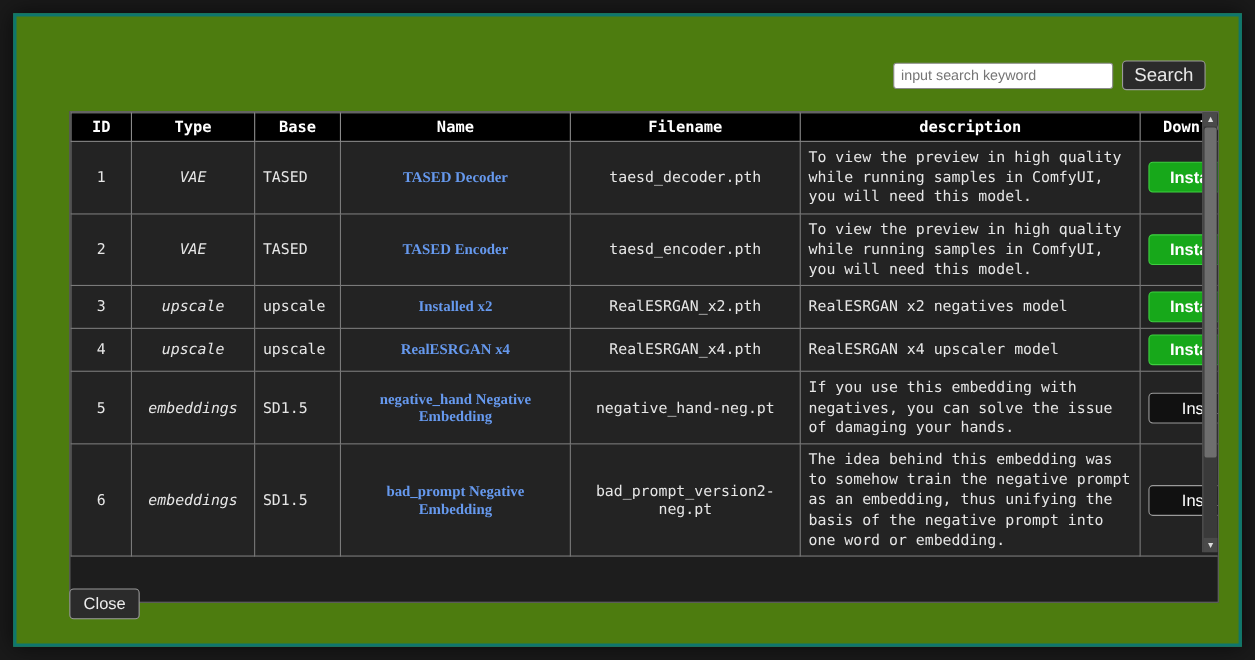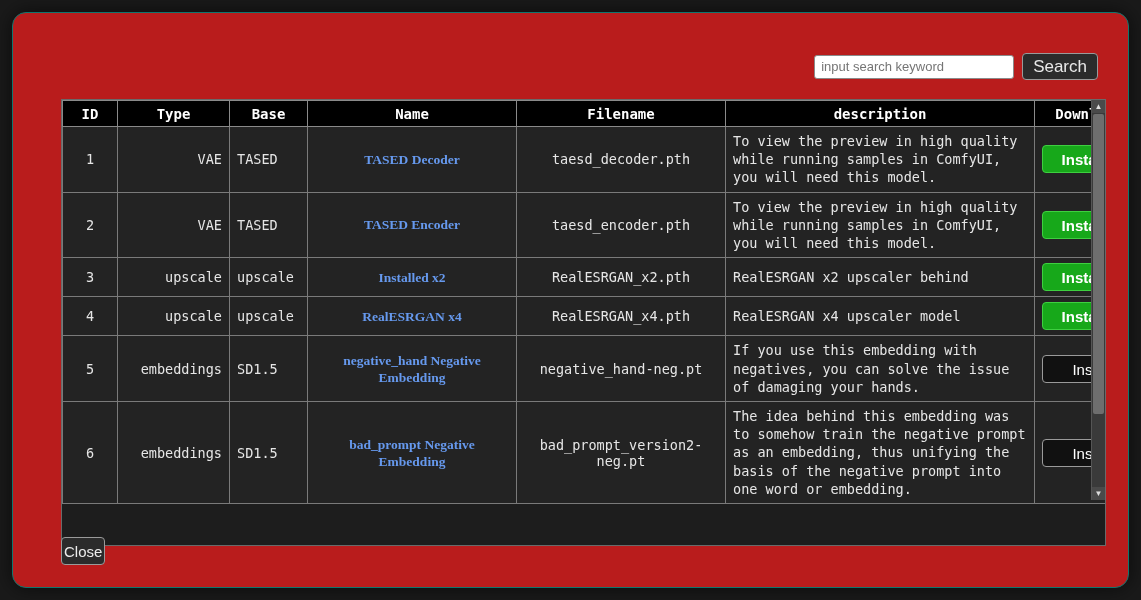--- a/index.html
+++ b/index.html
@@ -16,23 +16,23 @@
     width: 1141px;
     height: 600px;
     background: #1a1a1a;
   }
   .dialog {
     position: absolute;
     left: 12px;
     top: 12px;
     width: 1117px;
     height: 576px;
-    background: #b91c1c;
-    border: 1px solid #0f766e;
-    border-radius: 14px;
+    background: #4d7c0f;
+    border: 3px solid #0f766e;
+    border-radius: 0;
     box-shadow: 0 0 20px rgba(0,0,0,0.6);
     box-sizing: border-box;
   }
   .search-row {
     position: absolute;
     right: 30px;
     top: 40px;
     display: flex;
     align-items: center;
     gap: 8px;
@@ -91,21 +91,21 @@
   table.models td {
     border: 1px solid #7a7a7a;
     color: #e6e6e6;
     font-family: "DejaVu Sans Mono", monospace;
     font-size: 13.5px;
     padding: 5px 7px;
     vertical-align: middle;
     background: #232323;
   }
   td.c-id { text-align: center; width: 46px; }
-  td.c-type { width: 103px; text-align: right; padding-left: 10px;}
+  td.c-type { width: 103px; text-align: center; padding-left: 10px; font-style: italic;}
   td.c-base { width: 69px; text-align: left; padding-left: 10px;}
   td.c-name { width: 200px; text-align: center; color: #5f8dd3; }
   td.c-file { width: 200px; text-align: center; padding-left: 10px;}
   td.c-desc { width: 300px; text-align: left; line-height: 1.35; }
   td.c-dl { width: 100px; text-align: center; background: #232323; }
   .name-link {
     color: #6699ee;
     font-weight: bold;
     font-family: Liberation Serif, serif;
     cursor: pointer;
@@ -165,21 +165,21 @@
   }
   .close-btn {
     position: absolute;
     left: 48px;
     bottom: 22px;
     height: 28px;
     background: #2b2b2b;
     color: #ececec;
     border: 1px solid #9a9a9a;
     border-radius: 4px;
-    padding: 0 2px;
+    padding: 0 12px;
     font-size: 15px;
     font-family: "Liberation Sans", sans-serif;
     cursor: pointer;
   }
 </style>
 </head>
 <body>
 
 <div id="root">
   <div class="dialog">
@@ -220,21 +220,21 @@
             <td class="c-file">taesd_encoder.pth</td>
             <td class="c-desc">To view the preview in high quality while running samples in ComfyUI, you will need this model.</td>
             <td class="c-dl"><span class="btn-installed">Installed</span></td>
           </tr>
           <tr>
             <td class="c-id">3</td>
             <td class="c-type">upscale</td>
             <td class="c-base">upscale</td>
             <td class="c-name"><span class="name-link">Installed x2</span></td>
             <td class="c-file">RealESRGAN_x2.pth</td>
-            <td class="c-desc">RealESRGAN x2 upscaler behind</td>
+            <td class="c-desc">RealESRGAN x2 negatives model</td>
             <td class="c-dl"><span class="btn-installed">Installed</span></td>
           </tr>
           <tr>
             <td class="c-id">4</td>
             <td class="c-type">upscale</td>
             <td class="c-base">upscale</td>
             <td class="c-name"><span class="name-link">RealESRGAN x4</span></td>
             <td class="c-file">RealESRGAN_x4.pth</td>
             <td class="c-desc">RealESRGAN x4 upscaler model</td>
             <td class="c-dl"><span class="btn-installed">Installed</span></td>

